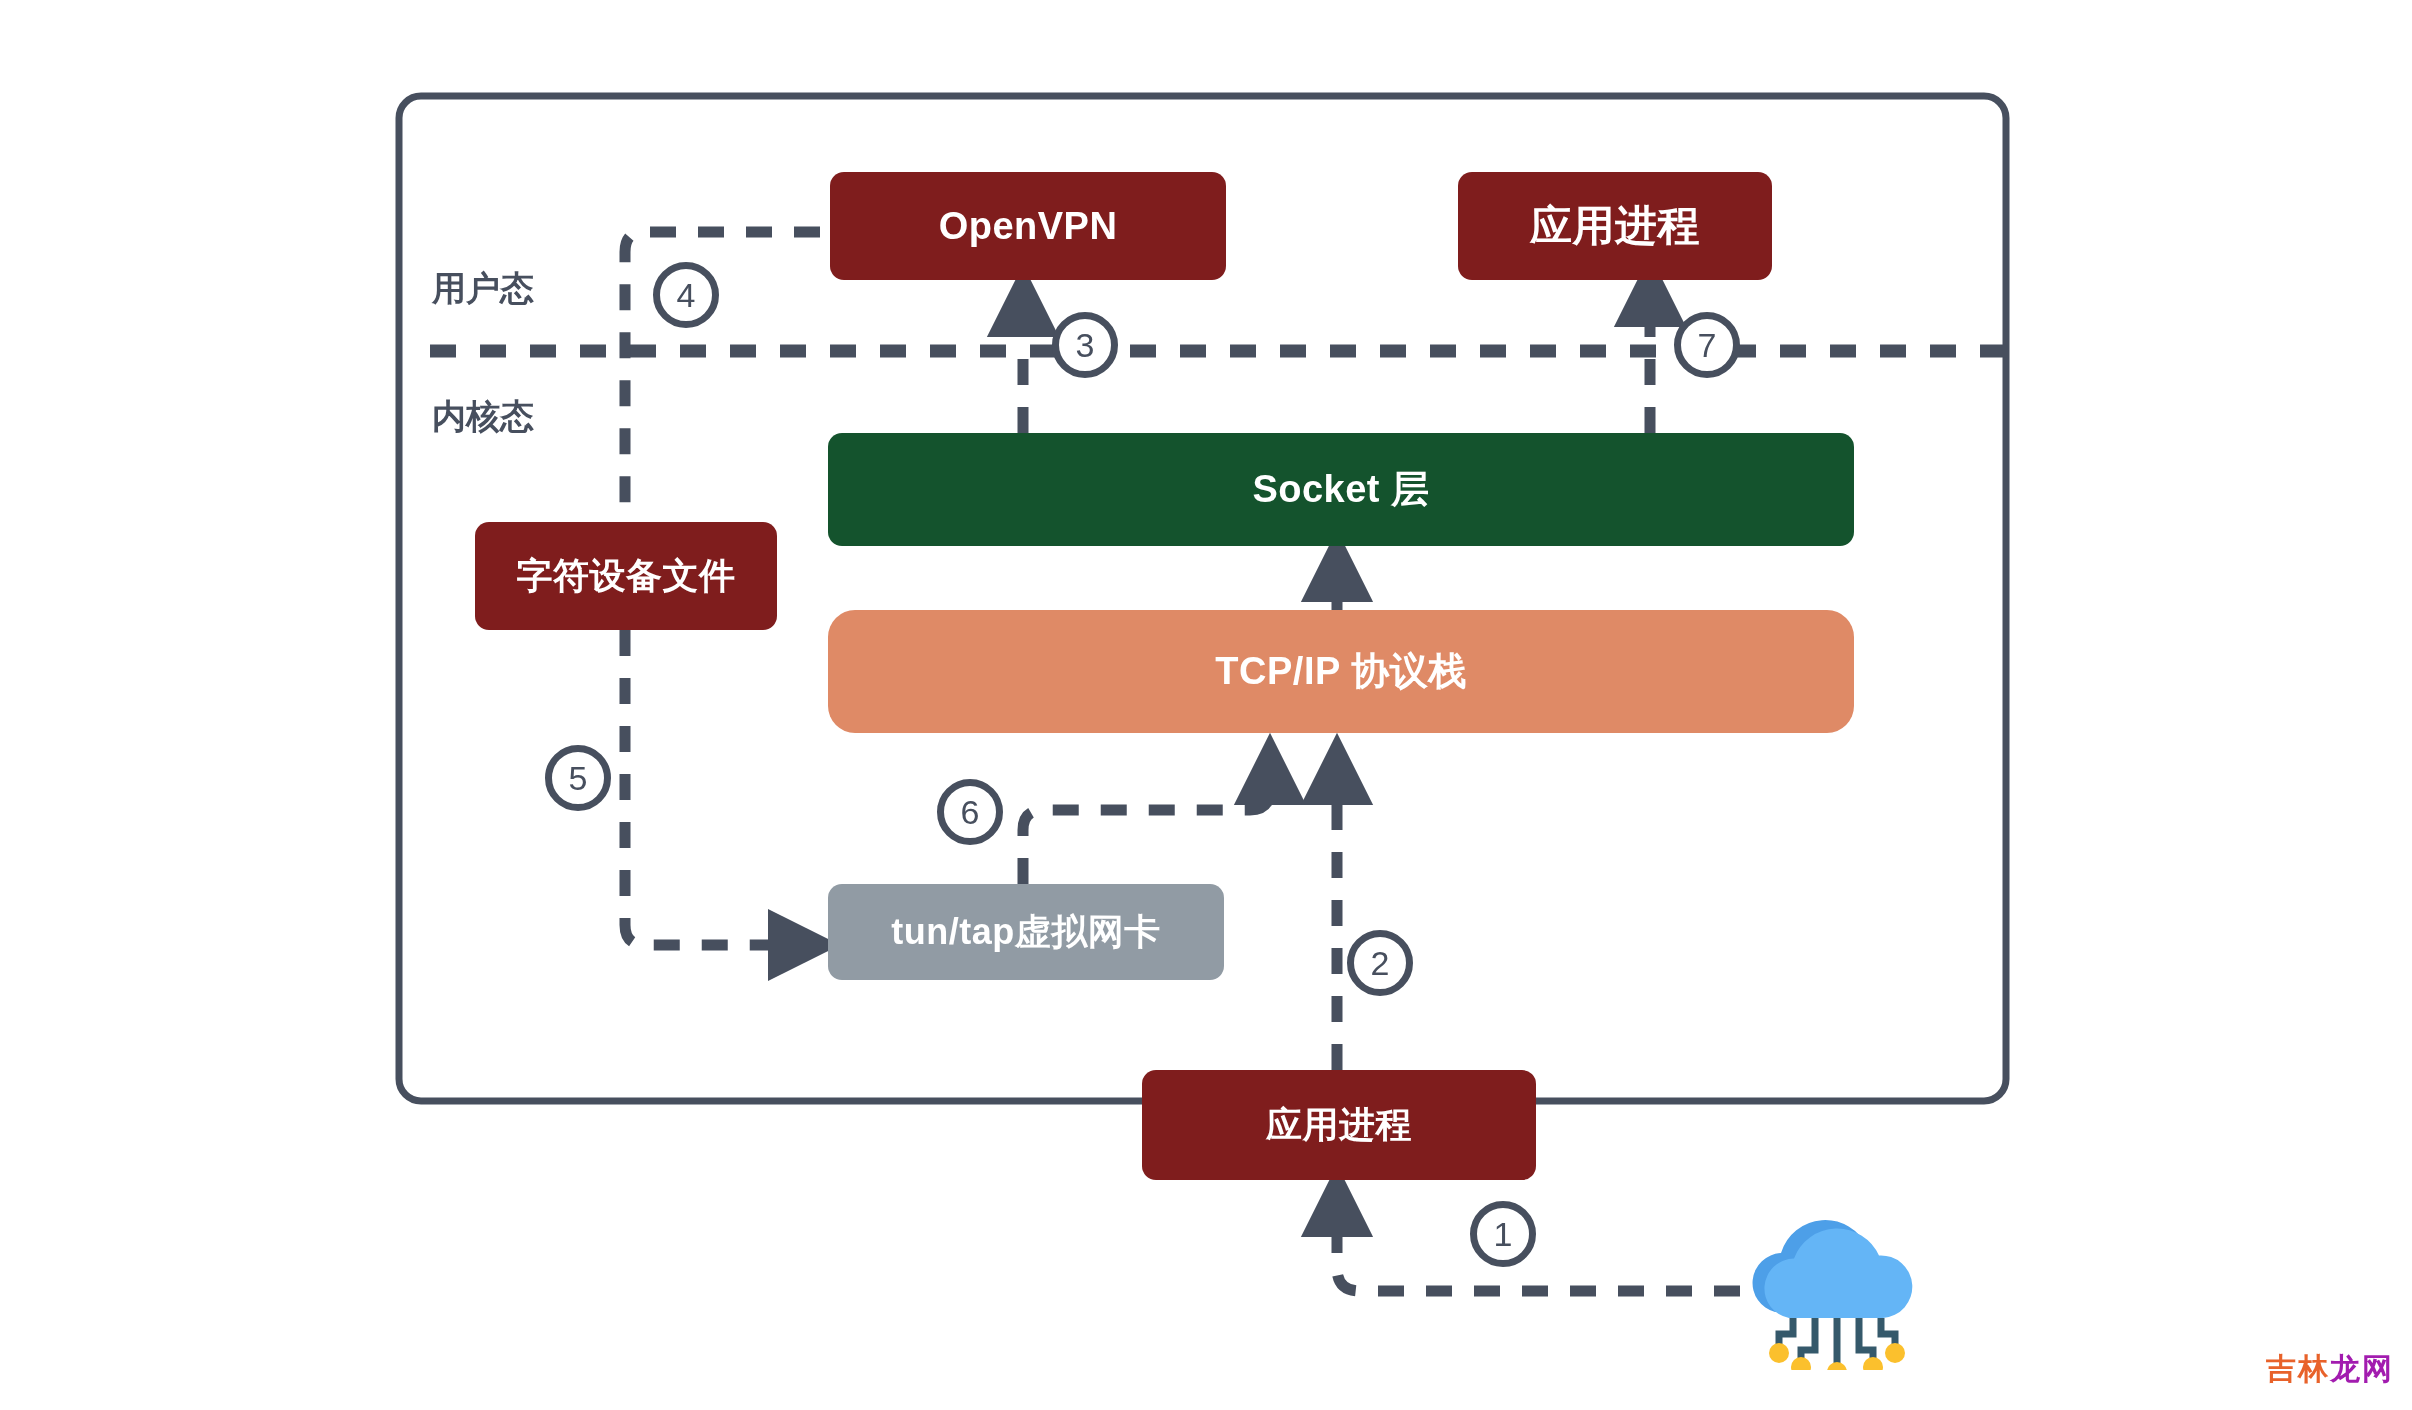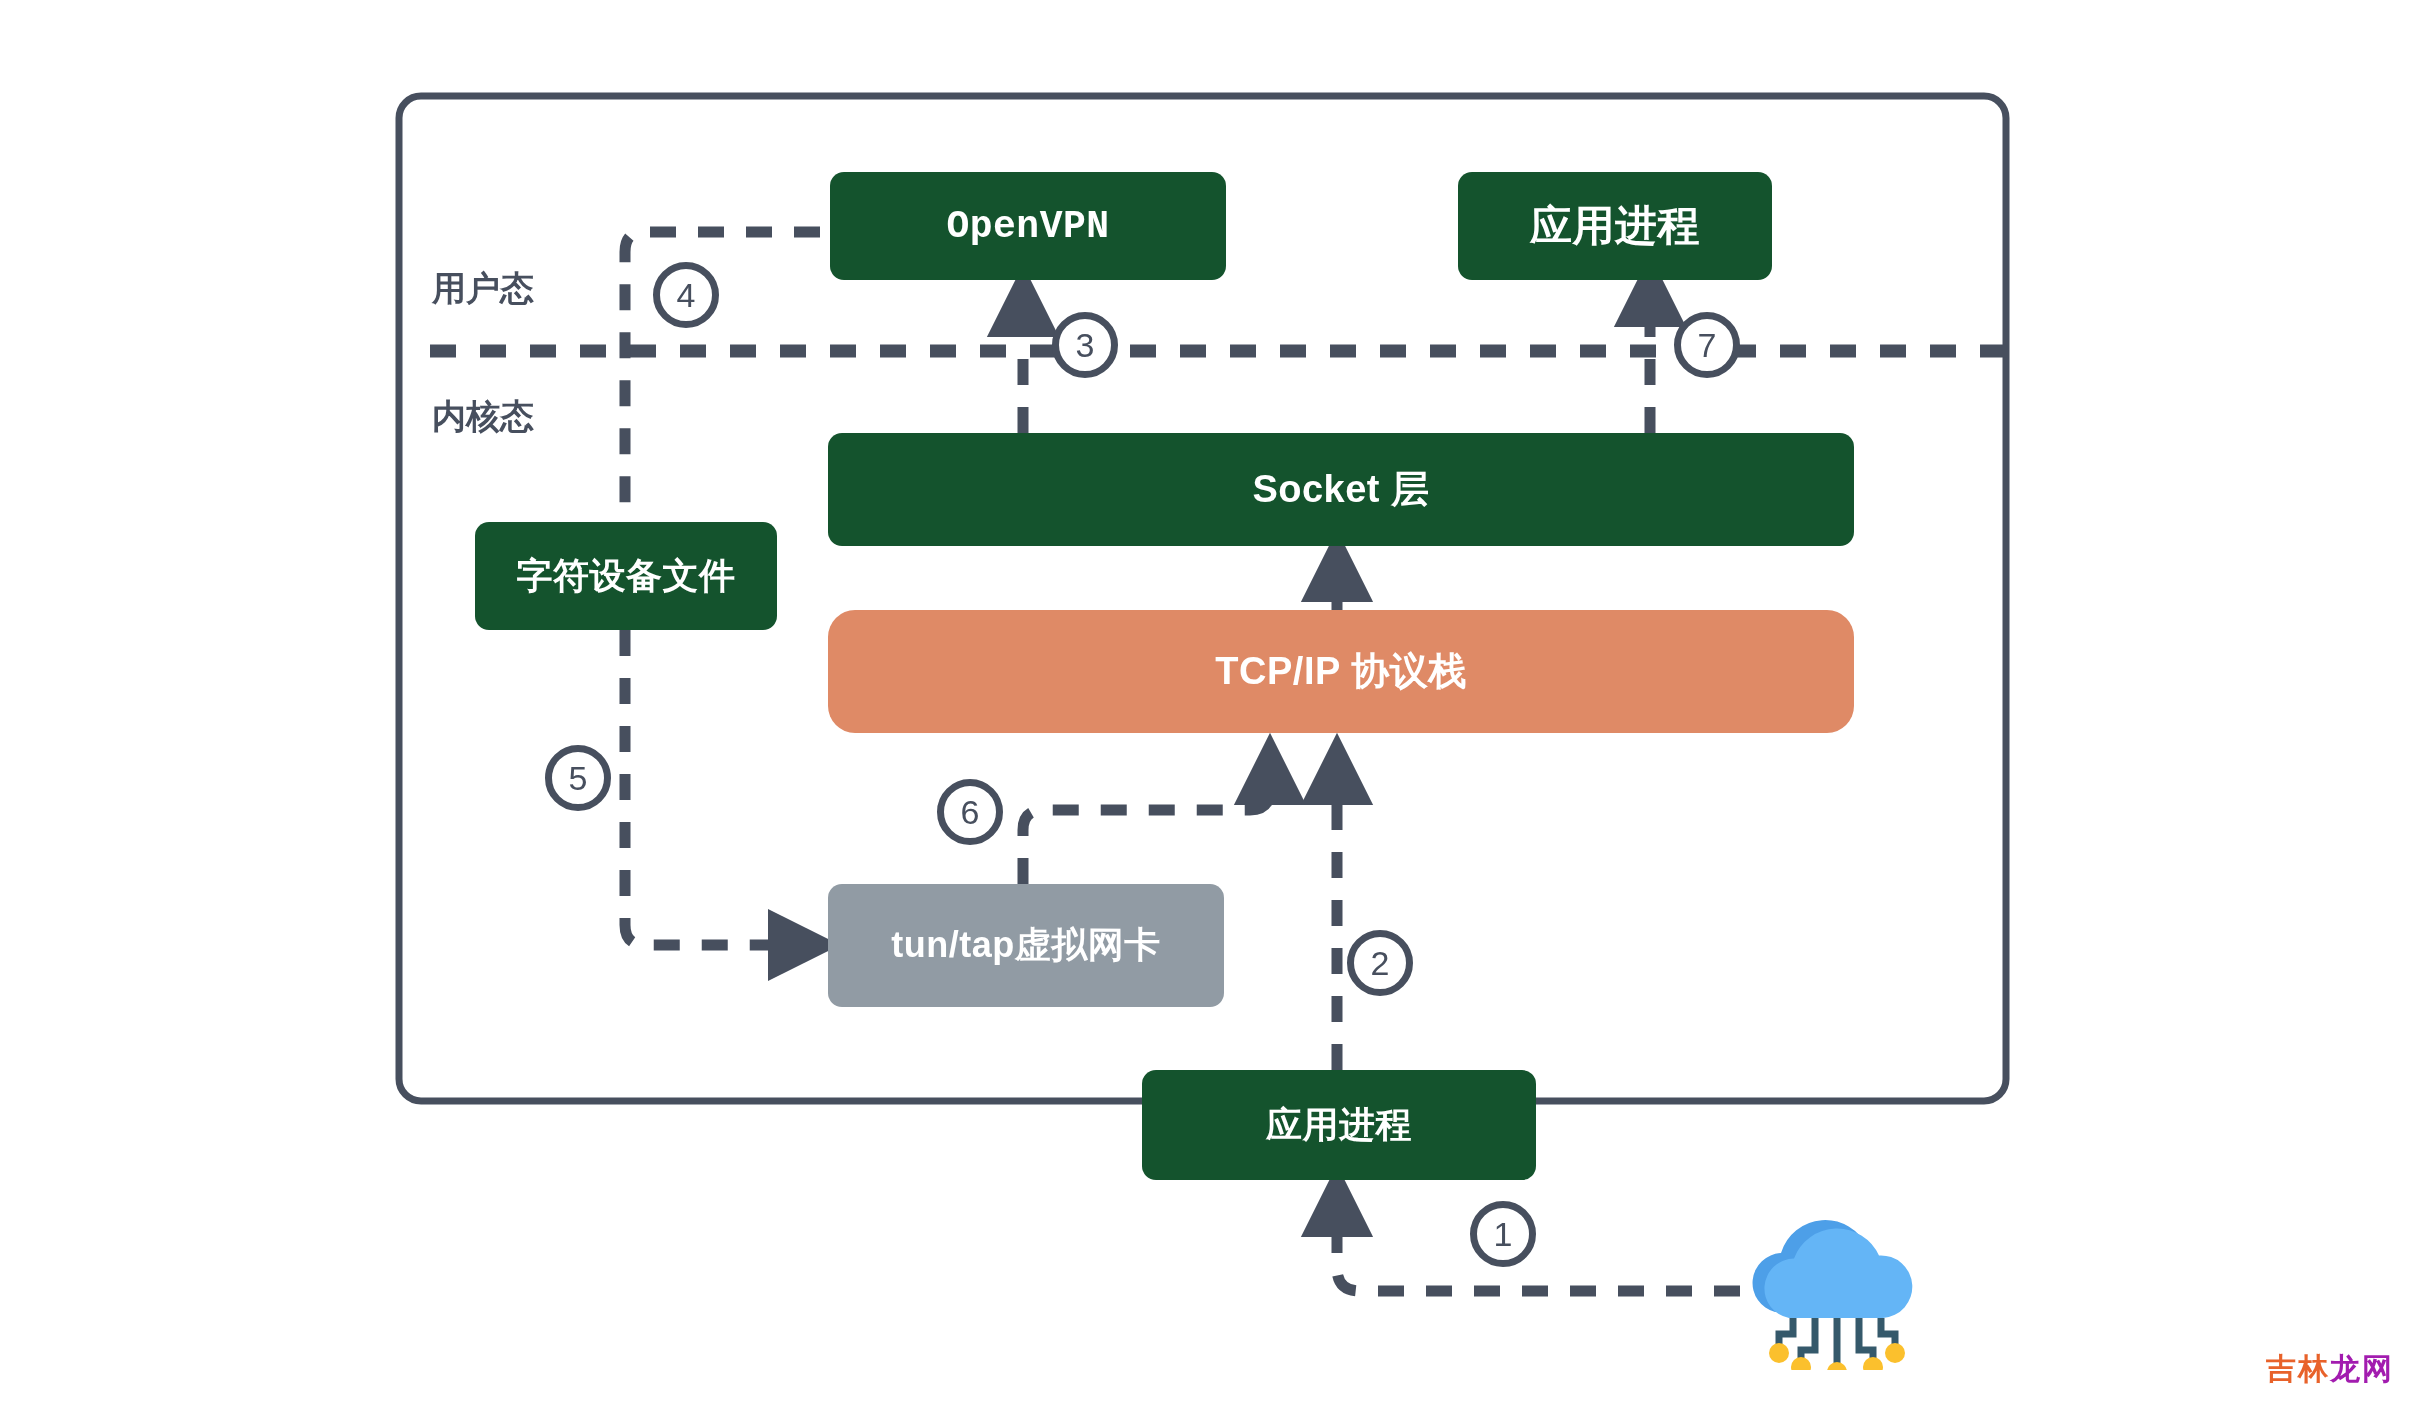--- a/index.html
+++ b/index.html
@@ -25,21 +25,21 @@
     position: absolute;
     display: flex;
     align-items: center;
     justify-content: center;
     border-radius: 14px;
     color: #ffffff;
     font-weight: bold;
     letter-spacing: 0.5px;
     z-index: 5;
   }
-  .node-dark   { background: #14532d; font-family: Liberation Mono, monospace; }
+  .node-dark   { background: #7f1d1d; }
   .node-green  { background: #14532d; }
   .node-orange { background: #df8a66; }
   .node-gray   { background: #919ba4; }
 
   .state-label {
     position: absolute;
     color: #474f5e;
     font-size: 34px;
     font-weight: bold;
     z-index: 5;
@@ -129,21 +129,21 @@
   </div>
 
   <div class="node node-orange" style="left:828px; top:610px; width:1026px; height:123px; font-size:38px;border-radius:27px;">
     <span>TCP/IP 协议栈</span>
   </div>
 
   <div class="node node-dark" style="left:475px; top:522px; width:302px; height:108px; font-size:36px;">
     <span>字符设备文件</span>
   </div>
 
-  <div class="node node-gray" style="left:828px; top:884px; width:396px; height:123px; font-size:36px;">
+  <div class="node node-gray" style="left:828px; top:884px; width:396px; height:96px; font-size:36px;">
     <span>tun/tap虚拟网卡</span>
   </div>
 
   <div class="node node-dark" style="left:1142px; top:1070px; width:394px; height:110px; font-size:36px;">
     <span>应用进程</span>
   </div>
 
   <div class="step-badge" style="left:1470px; top:1201px; width:66px; height:66px;">
     <span>1</span>
   </div>

